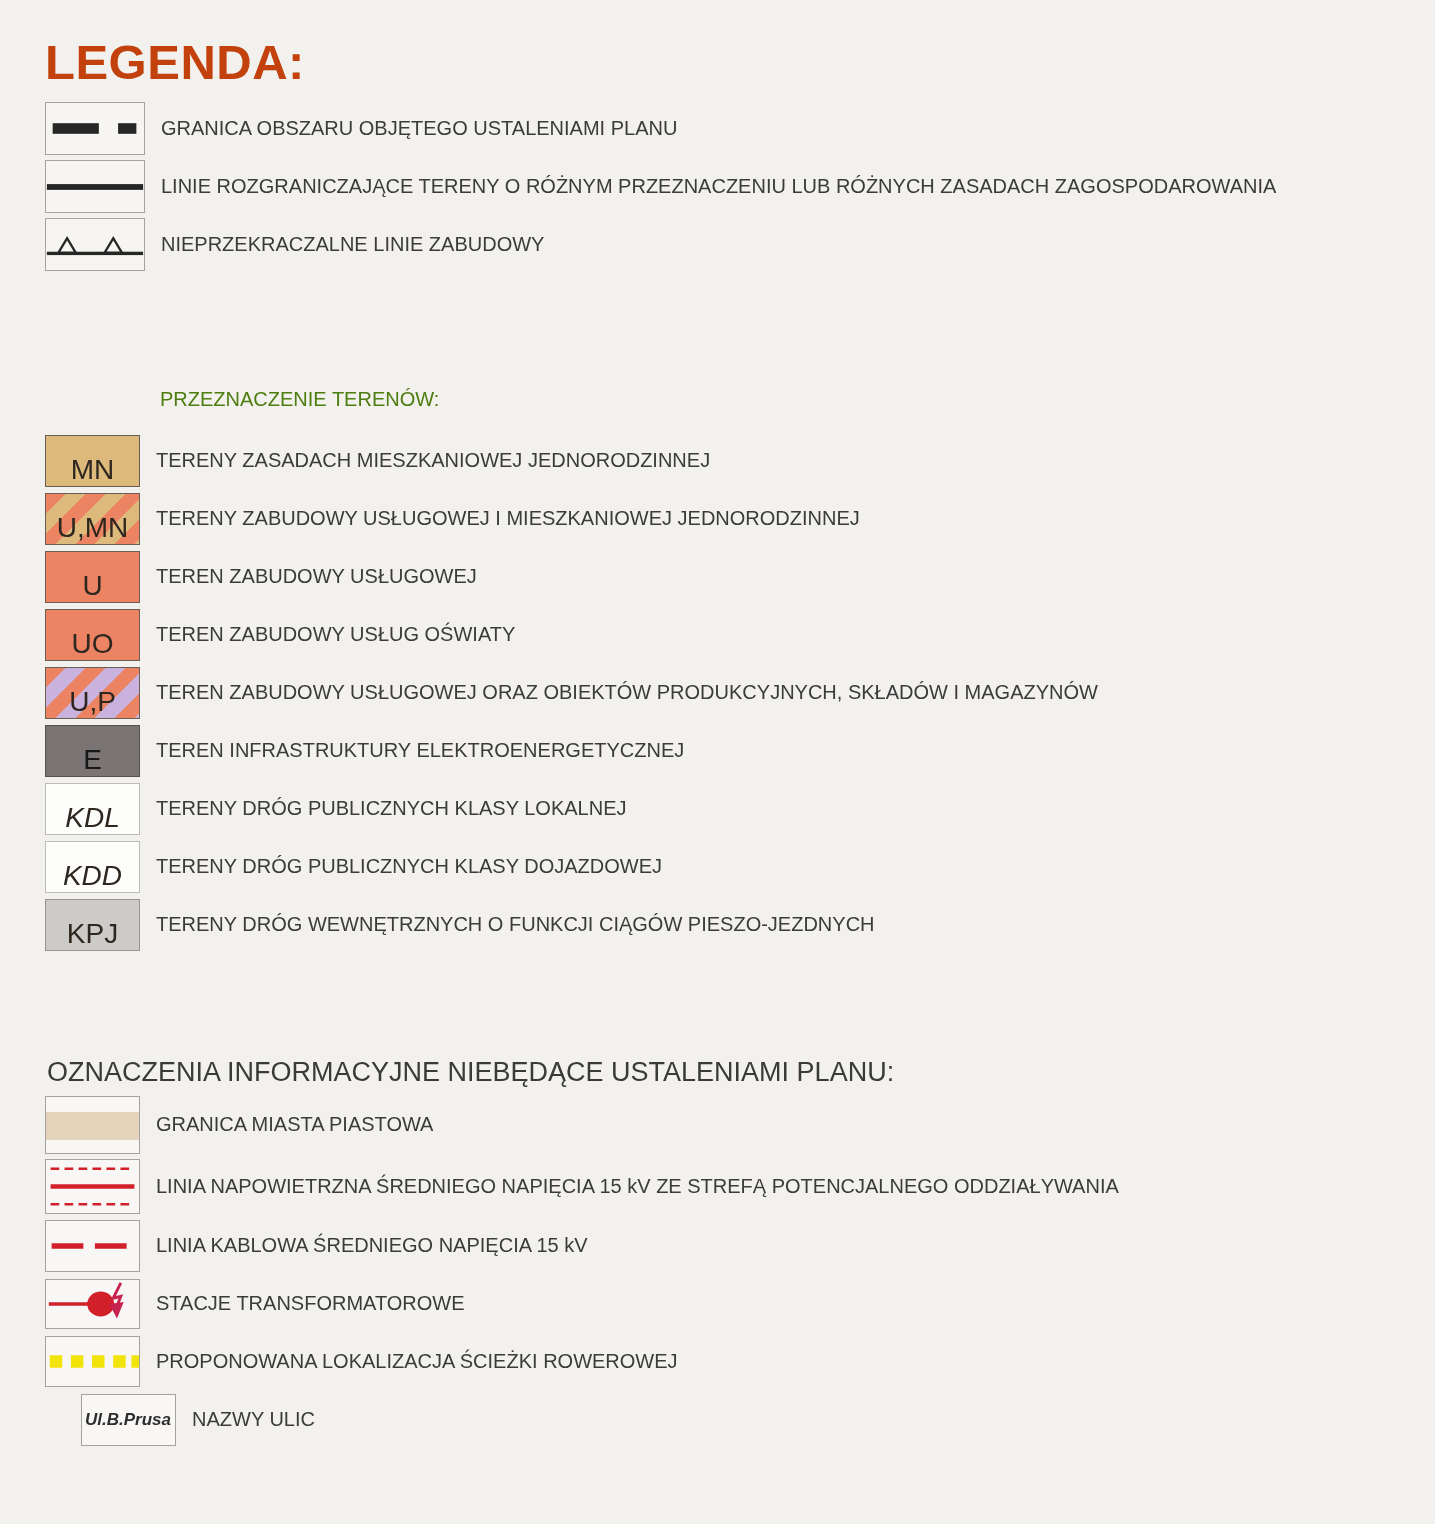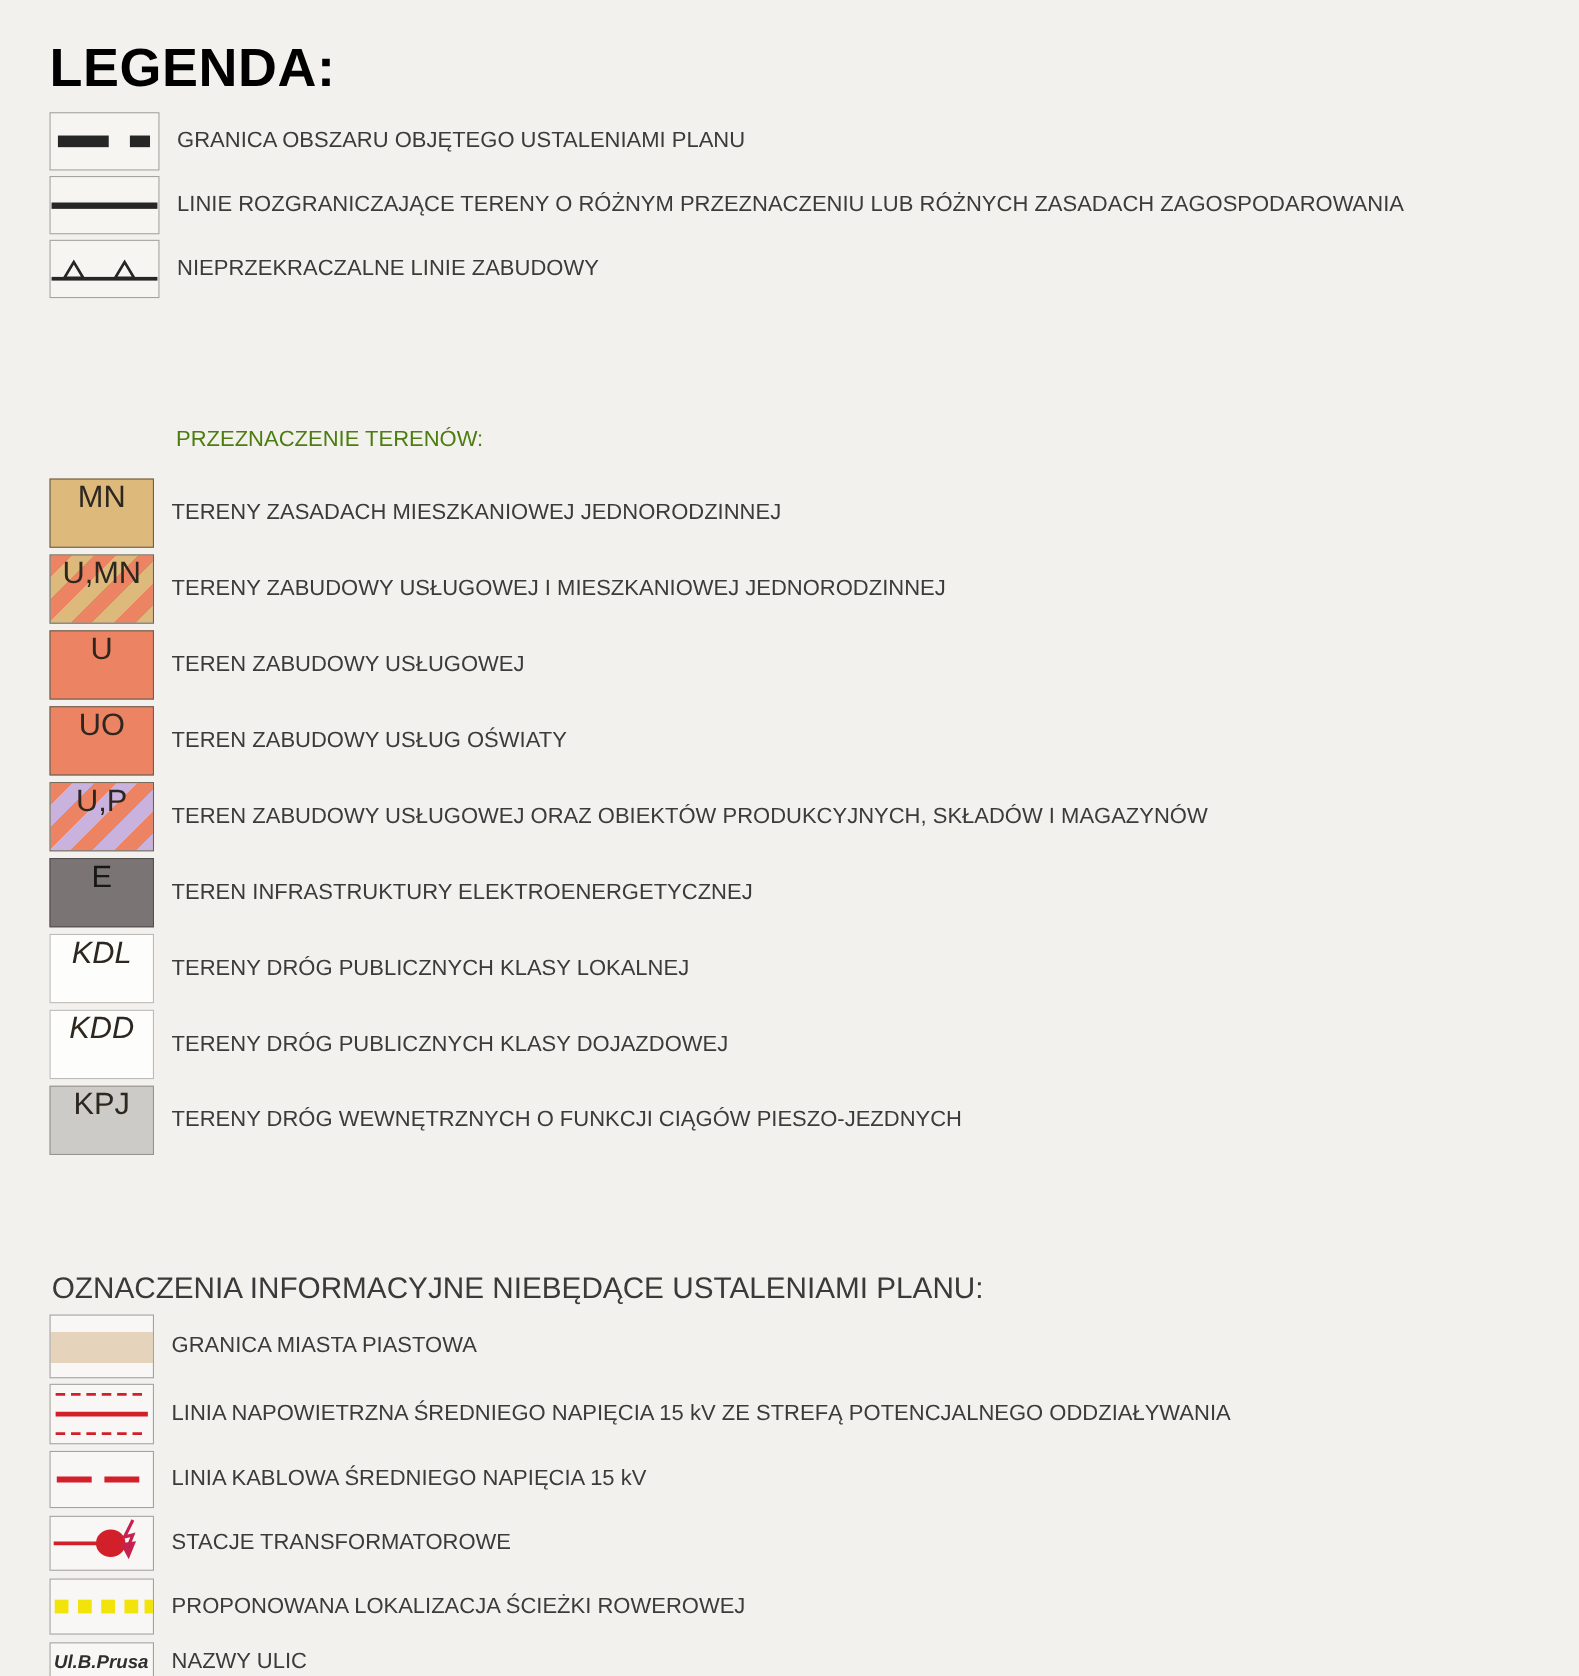--- a/index.html
+++ b/index.html
@@ -1,58 +1,58 @@
 <!DOCTYPE html>
 <html style="--bg: #F2F1EE; --text: #3B3B3B; --mn-tan: #DDB97C; --salmon: #EC8363; --lavender: #C9B2DD; --e-gray: #7A7474; --kdl-white: #FDFDFB; --kpj-gray: #CDCBC7; --beige-band: #E5D4BB; --red: #D2202A; --bolt-crimson: #C5234E; --yellow: #F2E30B; --black-line: #262626; --border-sym: #A5A3A0; --border-dark: #6A5F52; --border-light: #BDBBB7;"><head>
 <meta charset="utf-8">
 <style>
   html,body { margin:0; padding:0; }
   body { background: var(--bg, #F2F1EE); font-family: "Liberation Sans", sans-serif; color: var(--text, #373737); }
   .page { position:relative; width:1435px; height:1524px; overflow:hidden; }
 
-  .title { margin:38px 0 4px 45px; font-size:49px; font-weight:bold; letter-spacing:0.5px; color:#000000; line-height:1.02; }
+  .title { margin:38px 0 4px 45px; font-size:49px; font-weight:bold; letter-spacing:0.5px; color:#c2410c; line-height:1.02; }
   .h2 { margin:8px 0 0 47px; font-size:27px; font-weight:normal; color:#3a3a3a; }
   .subhead { margin:117px 0 0 160px; font-size:20px; color:#4d7c0f; }
   .info-head { margin:106px 0 0 47px; font-size:27px; color:#3a3a3a; }
 
   .row { display:flex; align-items:center; margin-left:45px; }
   .lbl { font-size:20px; color:#3b3b3b; margin-left:16px; white-space:nowrap; }
 
   
   .rows-mandatory { margin-top:14px; }
   .sym-row { margin-bottom:5px; }
   .symbox { width:100px; height:53px; background:#F6F5F2; border:1px solid var(--border-sym,#A5A3A0); box-sizing:border-box; }
   .symbox svg { display:block; width:100%; height:100%; }
 
   
   .rows-zones { margin-top:24px; }
   .zone-row { margin-bottom:6px; }
-  .swatch { width:95px; height:63px; box-sizing:border-box; border:1px solid var(--border-dark,#6A5F52);
-            display:flex; align-items:flex-start; justify-content:center; }
+  .swatch { width:95px; height:52px; box-sizing:border-box; border:1px solid var(--border-dark,#6A5F52);
+            display:flex; align-items:flex-end; justify-content:center; }
   .code { font-size:28px; color:#2e2720; }
   .sw-mn  { background: var(--mn-tan,#DDB97C); }
   .sw-umn { background: repeating-linear-gradient(135deg, var(--salmon,#EC8363) 0 14px, var(--mn-tan,#DDB97C) 14px 28px); }
   .sw-u   { background: var(--salmon,#EC8363); }
   .sw-uo  { background: var(--salmon,#EC8363); }
   .sw-up  { background: repeating-linear-gradient(135deg, var(--salmon,#EC8363) 0 14px, var(--lavender,#C9B2DD) 14px 28px); }
   .sw-e   { background: var(--e-gray,#7A7474); border-color:#565050; }
   .sw-e .code { color:#171717; }
   .sw-kdl, .sw-kdd { background: var(--kdl-white,#FDFDFB); border-color: var(--border-light,#BDBBB7); font-style: italic; }
   .sw-kpj { background: var(--kpj-gray,#CDCBC7); border-color:#96948f; }
 
   
   .rows-info { margin-top:8px; }
   .info-box { width:95px; box-sizing:border-box; border:1px solid var(--border-sym,#A5A3A0); background:#F8F7F5; }
   .info-box svg { display:block; width:100%; height:100%; }
   .bx-city { height:58px; background:linear-gradient(to bottom, #F8F7F5 0 15px, var(--beige-band,#E5D4BB) 15px 43px, #F8F7F5 43px 100%); }
   .bx-overhead { height:55px; }
   .bx-cable { height:52px; }
   .bx-transformer { height:50px; }
   .bx-bike { height:51px; }
-  .bx-street { height:36px; display:flex; align-items:center; }
+  .bx-street { height:52px; display:flex; align-items:center;margin-left:36px; }
   .street-sample { font-size:17px; font-weight:bold; font-style:italic; color:#2e2e2e; padding-left:3px; letter-spacing:0px; }
   .mb5{margin-bottom:5px}.mb6{margin-bottom:6px}.mb7{margin-bottom:7px}
 </style>
 </head>
 <body>
 
 <div class="page">
 
   <div class="title">LEGENDA:</div>
 

